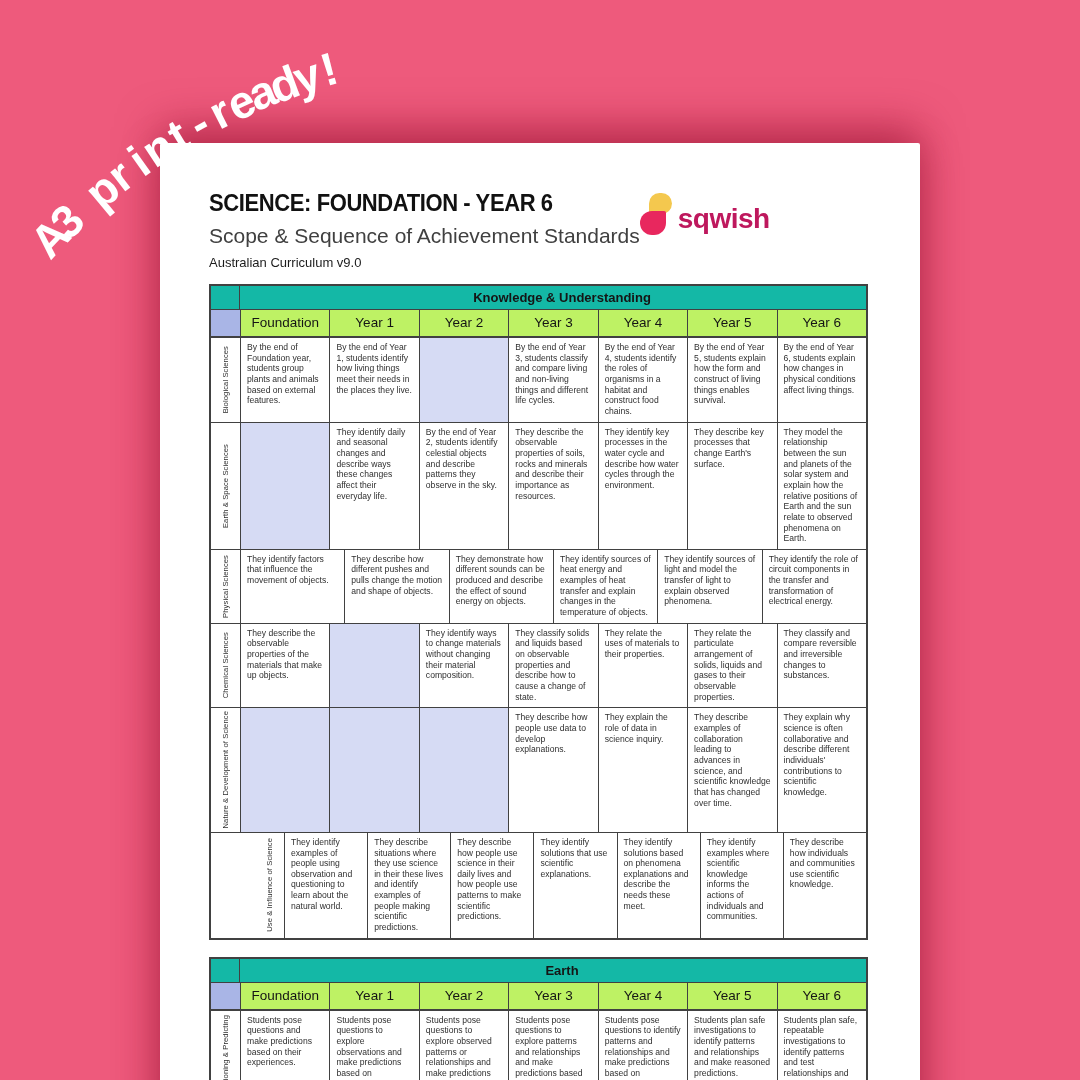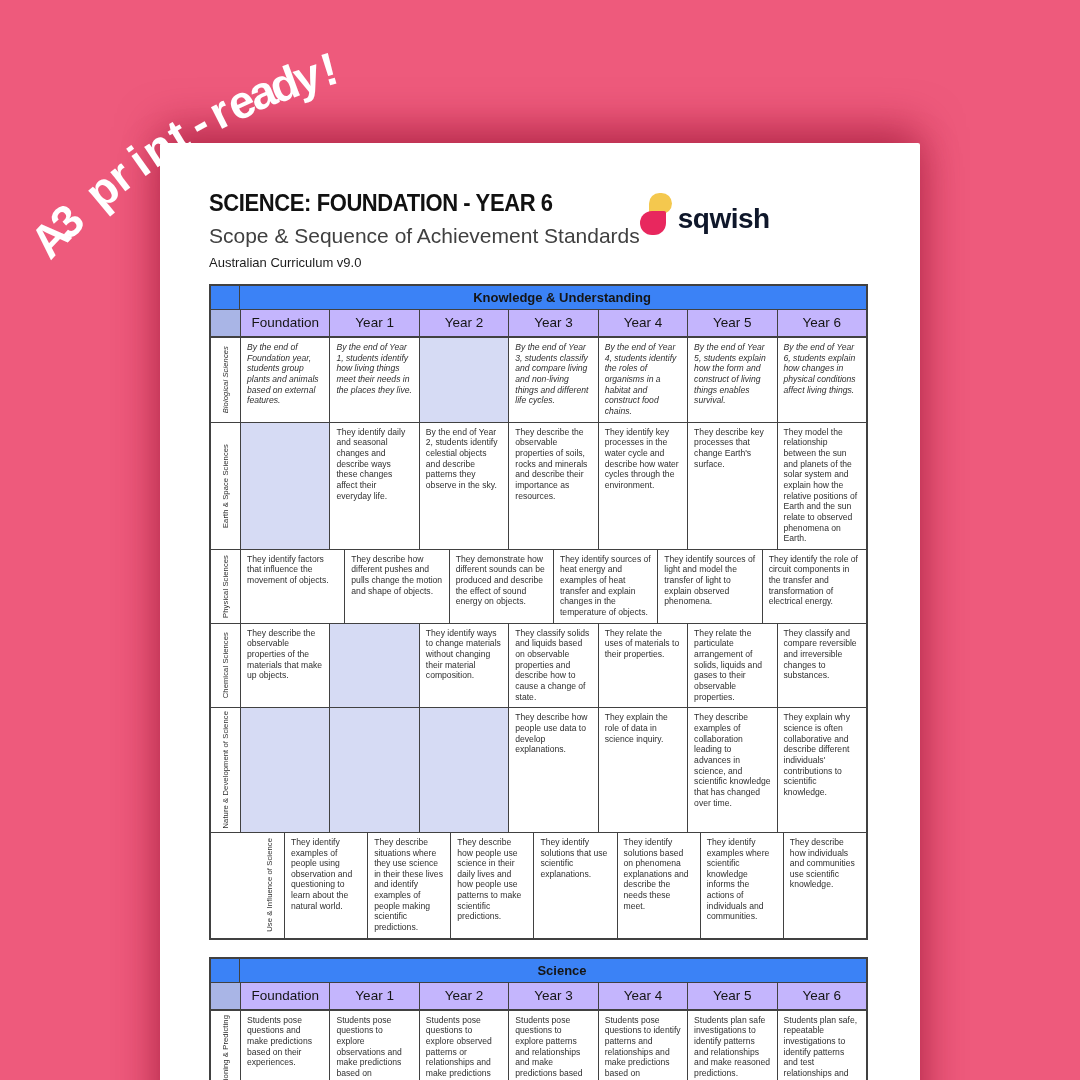--- a/index.html
+++ b/index.html
@@ -22,30 +22,30 @@
   .page-title { font-size:22px; font-weight:900; letter-spacing:-0.4px; color:#111; transform:scaleY(1.12); transform-origin:left top; }
   .page-subtitle { font-size:21px; font-weight:400; color:#404040; margin-top:9px; }
   .page-version { font-size:13px; color:#1c1c1c; margin-top:7px; }
 
   .brand { display:flex; align-items:flex-end; gap:4px; margin-top:4px; margin-right:-6px; }
   .brand-mark { position:relative; width:34px; height:44px; }
   .blob-yellow { position:absolute; right:2px; top:0; width:23px; height:21px; background:#f4c84e;
                  border-radius:11px 11px 11px 2px; }
   .blob-pink { position:absolute; left:0; bottom:2px; width:26px; height:24px; background:#e8275e;
                border-radius:13px 2px 13px 13px; }
-  .brand-name { color:#0f172a; font-size:28px; font-weight:700; letter-spacing:-0.5px; line-height:1; padding-bottom:4px; }
+  .brand-name { color:#be185d; font-size:28px; font-weight:700; letter-spacing:-0.5px; line-height:1; padding-bottom:4px; }
 
   
   .tbl { border:2px solid #414141; margin-bottom:17px; }
-  .band-row { display:flex; background:#3b82f6; border-bottom:1.5px solid #414141;gap:18px; }
+  .band-row { display:flex; background:#14b8a6; border-bottom:1.5px solid #414141;gap:18px; }
   .band-stub { width:29px; border-right:1.5px solid #414141; }
   .band-title { flex:1; text-align:center; font-size:13px; font-weight:600; color:#151515; padding:4px 0; }
   .head-row { display:flex; border-bottom:1.5px solid #414141; }
   .head-stub { width:29px; background:#a9b5e6; }
-  .head-cell { flex:1; background:#c4b5fd; text-align:center; font-size:13.5px; font-weight:500; color:#151515;
+  .head-cell { flex:1; background:#bef264; text-align:center; font-size:13.5px; font-weight:500; color:#151515;
                padding:5px 0 6px 0; border-left:1.5px solid #414141; }
   .t-row { display:flex; border-top:1.5px solid #414141; }
   .t-row:first-of-type { border-top:none; }
   .label-cell { width:29px; display:flex; align-items:center; justify-content:center; padding:3px 1px; }
   .label-text { writing-mode:vertical-rl; transform:rotate(180deg); font-size:7.6px; line-height:1.2;
                 color:#2e2e2e; text-align:center; letter-spacing:0.1px; }
   .cell { flex:1; border-left:1.5px solid #414141; display:flex; flex-direction:column; }
   .cell.empty { background:#d6dbf4; }
   .sub { padding:4px 6px 5px 6px; font-size:8.6px; line-height:1.24; color:#2f2f2f; }
   .sub:last-child { flex:1; }
@@ -99,21 +99,21 @@
           <div class="head-row">
             <div class="head-stub"></div>
             <div class="head-cell">Foundation</div>
             <div class="head-cell">Year 1</div>
             <div class="head-cell">Year 2</div>
             <div class="head-cell">Year 3</div>
             <div class="head-cell">Year 4</div>
             <div class="head-cell">Year 5</div>
             <div class="head-cell">Year 6</div>
           </div>
-          <div class="t-row" style="min-height: 81px; font-style: italic;">
+          <div class="t-row" style="min-height: 81px;">
             <div class="label-cell">
               <div class="label-text">Biological Sciences</div>
             </div>
             <div class="cell">
               <div class="sub">By the end of Foundation year, students group plants and animals based on external features.</div>
             </div>
             <div class="cell">
               <div class="sub">By the end of Year 1, students identify how living things meet their needs in the places they live.</div>
             </div>
             <div class="cell empty"></div>
@@ -244,21 +244,21 @@
               <div class="sub">They identify examples where scientific knowledge informs the actions of individuals and communities.</div>
             </div>
             <div class="cell">
               <div class="sub">They describe how individuals and communities use scientific knowledge.</div>
             </div>
           </div>
         </div>
         <div class="tbl">
           <div class="band-row">
             <div class="band-stub"></div>
-            <div class="band-title">Science</div>
+            <div class="band-title">Earth</div>
           </div>
           <div class="head-row">
             <div class="head-stub"></div>
             <div class="head-cell">Foundation</div>
             <div class="head-cell">Year 1</div>
             <div class="head-cell">Year 2</div>
             <div class="head-cell">Year 3</div>
             <div class="head-cell">Year 4</div>
             <div class="head-cell">Year 5</div>
             <div class="head-cell">Year 6</div>

